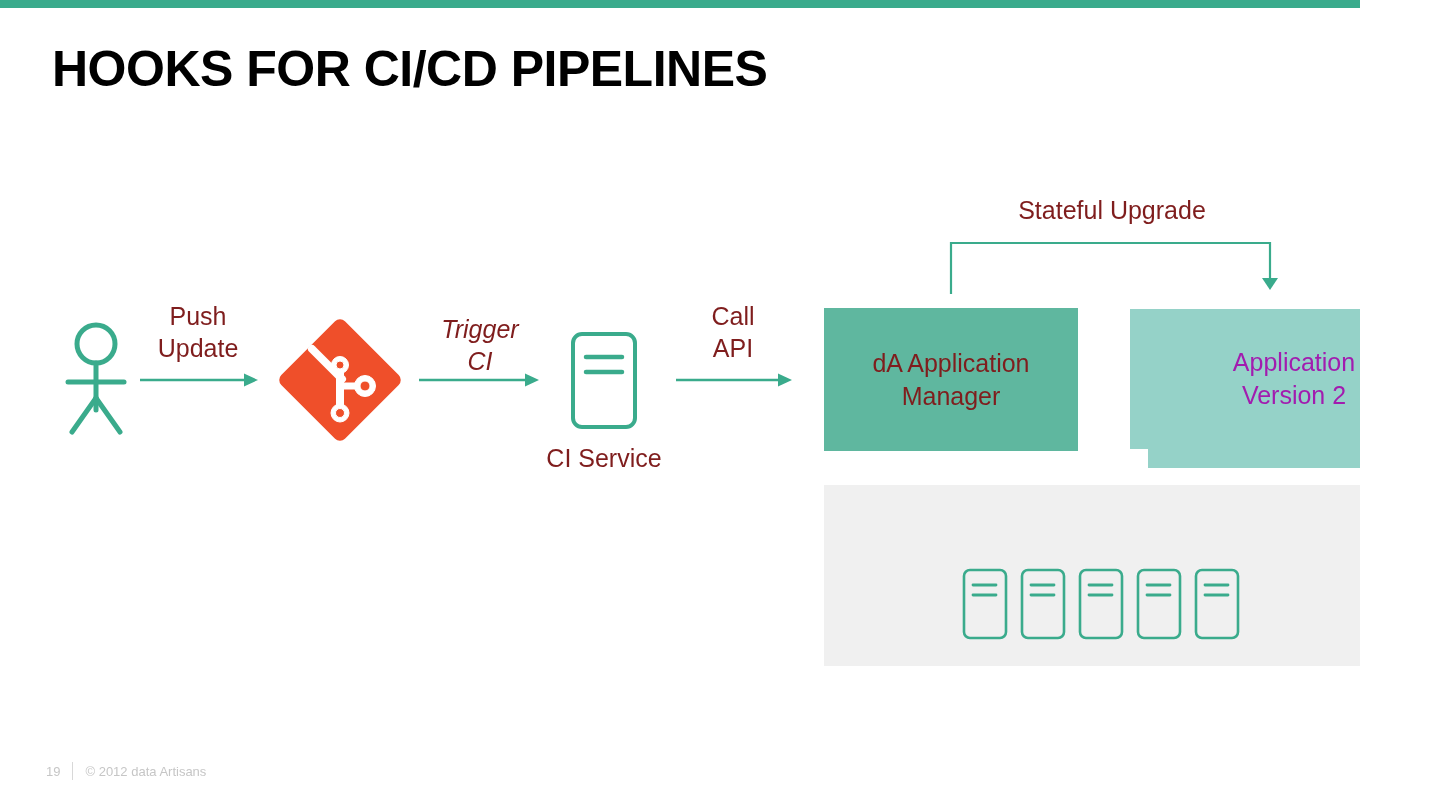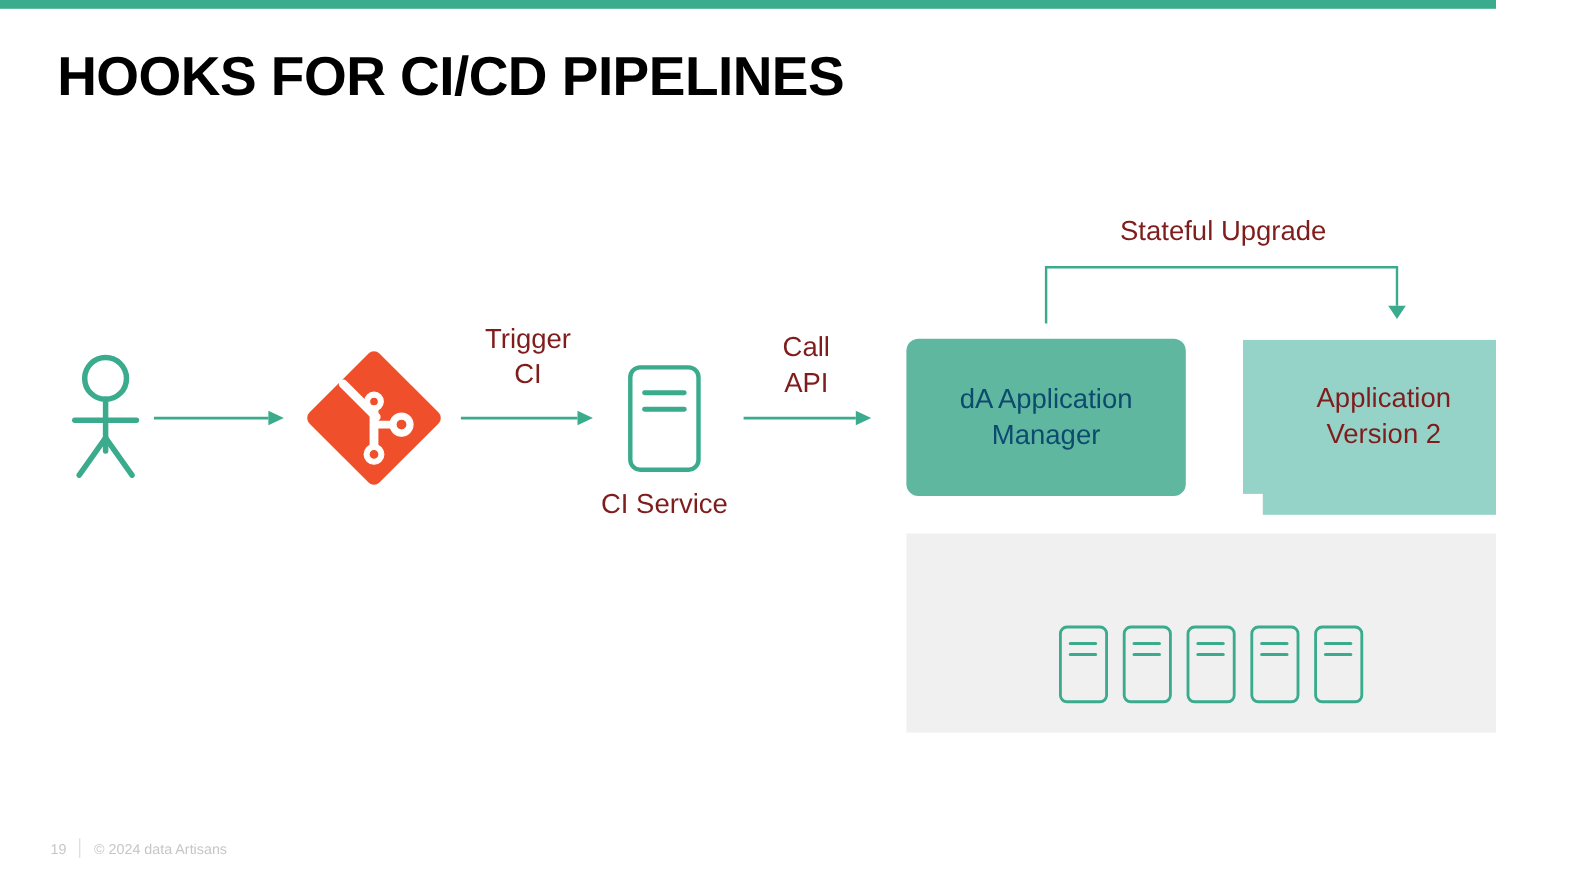--- a/index.html
+++ b/index.html
@@ -64,33 +64,33 @@
     font-size: 25px;
     line-height: 33px;
     font-weight: 300;
     font-family: "Liberation Sans", sans-serif;
     white-space: pre-line;
   }
   #manager-box {
     left: 824px; top: 308px;
     width: 254px; height: 143px;
     background: #5fb79f;
-    color: #0c4a6e;
-    border-radius: 11px;
+    color: #7f1d1d;
   }
   #appv2-box-back {
     left: 1148px; top: 328px;
     width: 256px; height: 140px;
     background: #95d2c8;
   }
   #appv2-box-front {
     left: 1130px; top: 309px;
     width: 256px; height: 140px;
     background: #95d2c8;
-    color: #7f1d1d;
+    color: #a21caf;
+    padding-left: 36px;
   }
 
   
   #k8s-panel {
     position: absolute;
     left: 824px; top: 485px;
     width: 562px; height: 181px;
     background: #f0f0f0;
   }
   #k8s-title {
@@ -143,41 +143,43 @@
   <svg class="svg-layer" style="left:60px; top:320px;" width="80" height="115" viewBox="0 0 80 115">
     <g stroke="#3aab8c" stroke-width="5" fill="none" stroke-linecap="round">
       <circle cx="36" cy="24" r="19"></circle>
       <line x1="36" y1="43" x2="36" y2="90"></line>
       <line x1="8" y1="62" x2="64" y2="62"></line>
       <line x1="36" y1="78" x2="12" y2="112"></line>
       <line x1="36" y1="78" x2="60" y2="112"></line>
     </g>
   </svg>
 
+  <div class="diagram-label" style="left:128px; top:300px; width:140px;">Push
+Update</div>
   <svg class="svg-layer" style="left:140px; top:372px;" width="118" height="16" viewBox="0 0 118 16">
     <line x1="0" y1="8" x2="104" y2="8" stroke="#3aab8c" stroke-width="2.5"></line>
     <polygon points="104,1.5 118,8 104,14.5" fill="#3aab8c"></polygon>
   </svg>
 
   <svg class="svg-layer" style="left:276px; top:316px;" width="128" height="128" viewBox="0 0 128 128">
     <rect x="19" y="19" width="90" height="90" rx="7" ry="7" transform="rotate(45 64 64)" fill="#ef4f2a"></rect>
     <g stroke="#ffffff" fill="#ffffff">
       <line x1="36" y1="33" x2="66" y2="63" stroke-width="8" stroke-linecap="round"></line>
       <line x1="64" y1="52" x2="64" y2="96" stroke-width="8" stroke-linecap="round"></line>
       <line x1="64" y1="70" x2="86" y2="70" stroke-width="7" stroke-linecap="round"></line>
       <circle cx="64" cy="49" r="8.5"></circle>
       <circle cx="64" cy="97" r="9"></circle>
       <circle cx="89" cy="70" r="10.5"></circle>
       <circle cx="64" cy="49" r="4" fill="#ef4f2a"></circle>
       <circle cx="64" cy="97" r="4.5" fill="#ef4f2a"></circle>
       <circle cx="89" cy="70" r="5" fill="#ef4f2a"></circle>
     </g>
   </svg>
 
-  <div class="diagram-label" style="left:410px; top:292px; width:140px;">Trigger
+  <div class="diagram-label" style="left:410px; top:313px; width:140px;font-style:italic;">Trigger
 CI</div>
   <svg class="svg-layer" style="left:419px; top:372px;" width="120" height="16" viewBox="0 0 120 16">
     <line x1="0" y1="8" x2="106" y2="8" stroke="#3aab8c" stroke-width="2.5"></line>
     <polygon points="106,1.5 120,8 106,14.5" fill="#3aab8c"></polygon>
   </svg>
 
   <svg class="svg-layer" style="left:570px; top:331px;" width="68" height="99" viewBox="0 0 68 99">
     <rect x="3" y="3" width="62" height="93" rx="9" ry="9" fill="none" stroke="#3aab8c" stroke-width="4"></rect>
     <line x1="16" y1="26" x2="52" y2="26" stroke="#3aab8c" stroke-width="4.5" stroke-linecap="round"></line>
     <line x1="16" y1="41" x2="52" y2="41" stroke="#3aab8c" stroke-width="4.5" stroke-linecap="round"></line>
@@ -229,21 +231,21 @@
     <svg width="46" height="72" viewBox="0 0 46 72">
       <rect x="2" y="2" width="42" height="68" rx="6" ry="6" fill="none" stroke="#3aab8c" stroke-width="2.6"></rect>
       <line x1="11" y1="17" x2="34" y2="17" stroke="#3aab8c" stroke-width="2.8" stroke-linecap="round"></line>
       <line x1="11" y1="27" x2="34" y2="27" stroke="#3aab8c" stroke-width="2.8" stroke-linecap="round"></line>
     </svg>
   </div>
 
   <div id="footer">
     <span>19</span>
     <span id="footer-divider"></span>
-    <span>© 2024 data Artisans</span>
+    <span>© 2012 data Artisans</span>
   </div>
 
   <svg id="brand-logo" width="42" height="42" viewBox="0 0 42 42">
     <rect x="18" y="2" width="22" height="22" rx="4" ry="4" fill="#3aab8c"></rect>
     <path d="M 2 18 L 16 18 L 16 28 L 26 28 L 26 40 L 6 40 Q 2 40 2 36 Z" fill="#3aab8c"></path>
   </svg>
 
 </div>
 
 </body></html>

